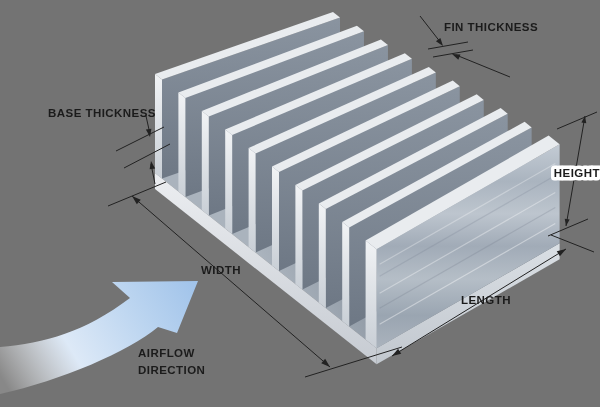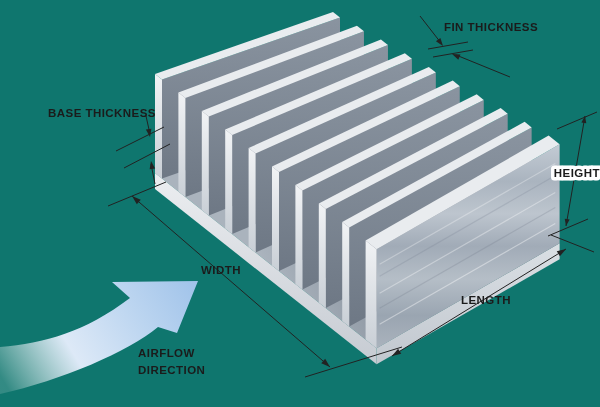--- a/index.html
+++ b/index.html
@@ -1,16 +1,16 @@
 <!DOCTYPE html>
 <html><head>
 <meta charset="utf-8">
 <style>
   html,body{margin:0;padding:0;background:#ffffff;width:600px;height:407px;overflow:hidden}
-  .stage{position:relative;width:600px;height:407px;background:#0f766e}
+  .stage{position:relative;width:600px;height:407px;background:#737373}
   .lbl{font-family:"Liberation Sans",sans-serif;font-weight:bold;font-size:11.5px;
        letter-spacing:.45px;fill:#1b1b1b}
   .halo{stroke:#ffffff;stroke-width:7px;paint-order:stroke;stroke-linejoin:round}
 </style>
 </head>
 <body>
 
 <div class="stage">
   <svg id="scene" width="600" height="407" viewBox="0 0 600 407">
     <defs>

